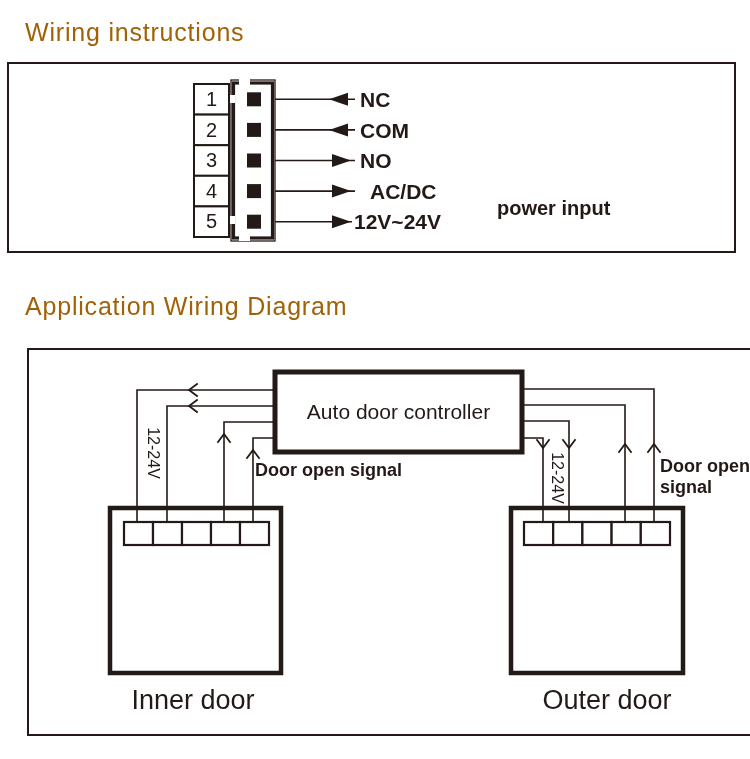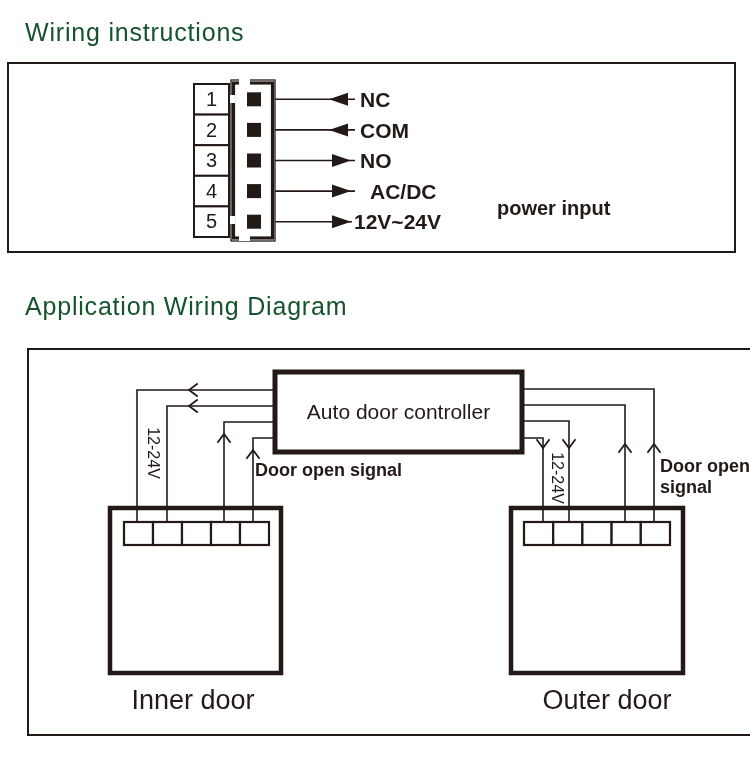--- a/index.html
+++ b/index.html
@@ -1,17 +1,17 @@
 <!DOCTYPE html>
 <html><head>
 <meta charset="utf-8">
 <style>
   html,body{margin:0;padding:0;background:#ffffff;}
   body{width:750px;height:759px;position:relative;font-family:"Liberation Sans",sans-serif;overflow:hidden;}
-  .heading{position:absolute;left:25px;margin:0;font-weight:400;font-size:25px;letter-spacing:0.8px;color:#14532d;font-family:"Liberation Sans",sans-serif;}
+  .heading{position:absolute;left:25px;margin:0;font-weight:400;font-size:25px;letter-spacing:0.8px;color:#a16207;font-family:"Liberation Sans",sans-serif;}
   #heading-wiring{top:18px;}
   #heading-application{top:292px;}
   .frame{position:absolute;left:7px;border:2px solid #231916;background:#ffffff;box-sizing:border-box;}
   #frame-wiring{top:62px;width:729px;height:191px;}
   #frame-application{top:348px;width:729px;height:388px;margin-left:20px;}
   .frame svg{position:absolute;left:0;top:0;}
   svg text{font-family:"Liberation Sans",sans-serif;fill:#231916;}
   .num{font-size:20px;font-weight:400;text-anchor:middle;}
   .blbl{font-size:21px;font-weight:700;}
   .pin-line{stroke:#231916;stroke-width:1.6;fill:none;}

